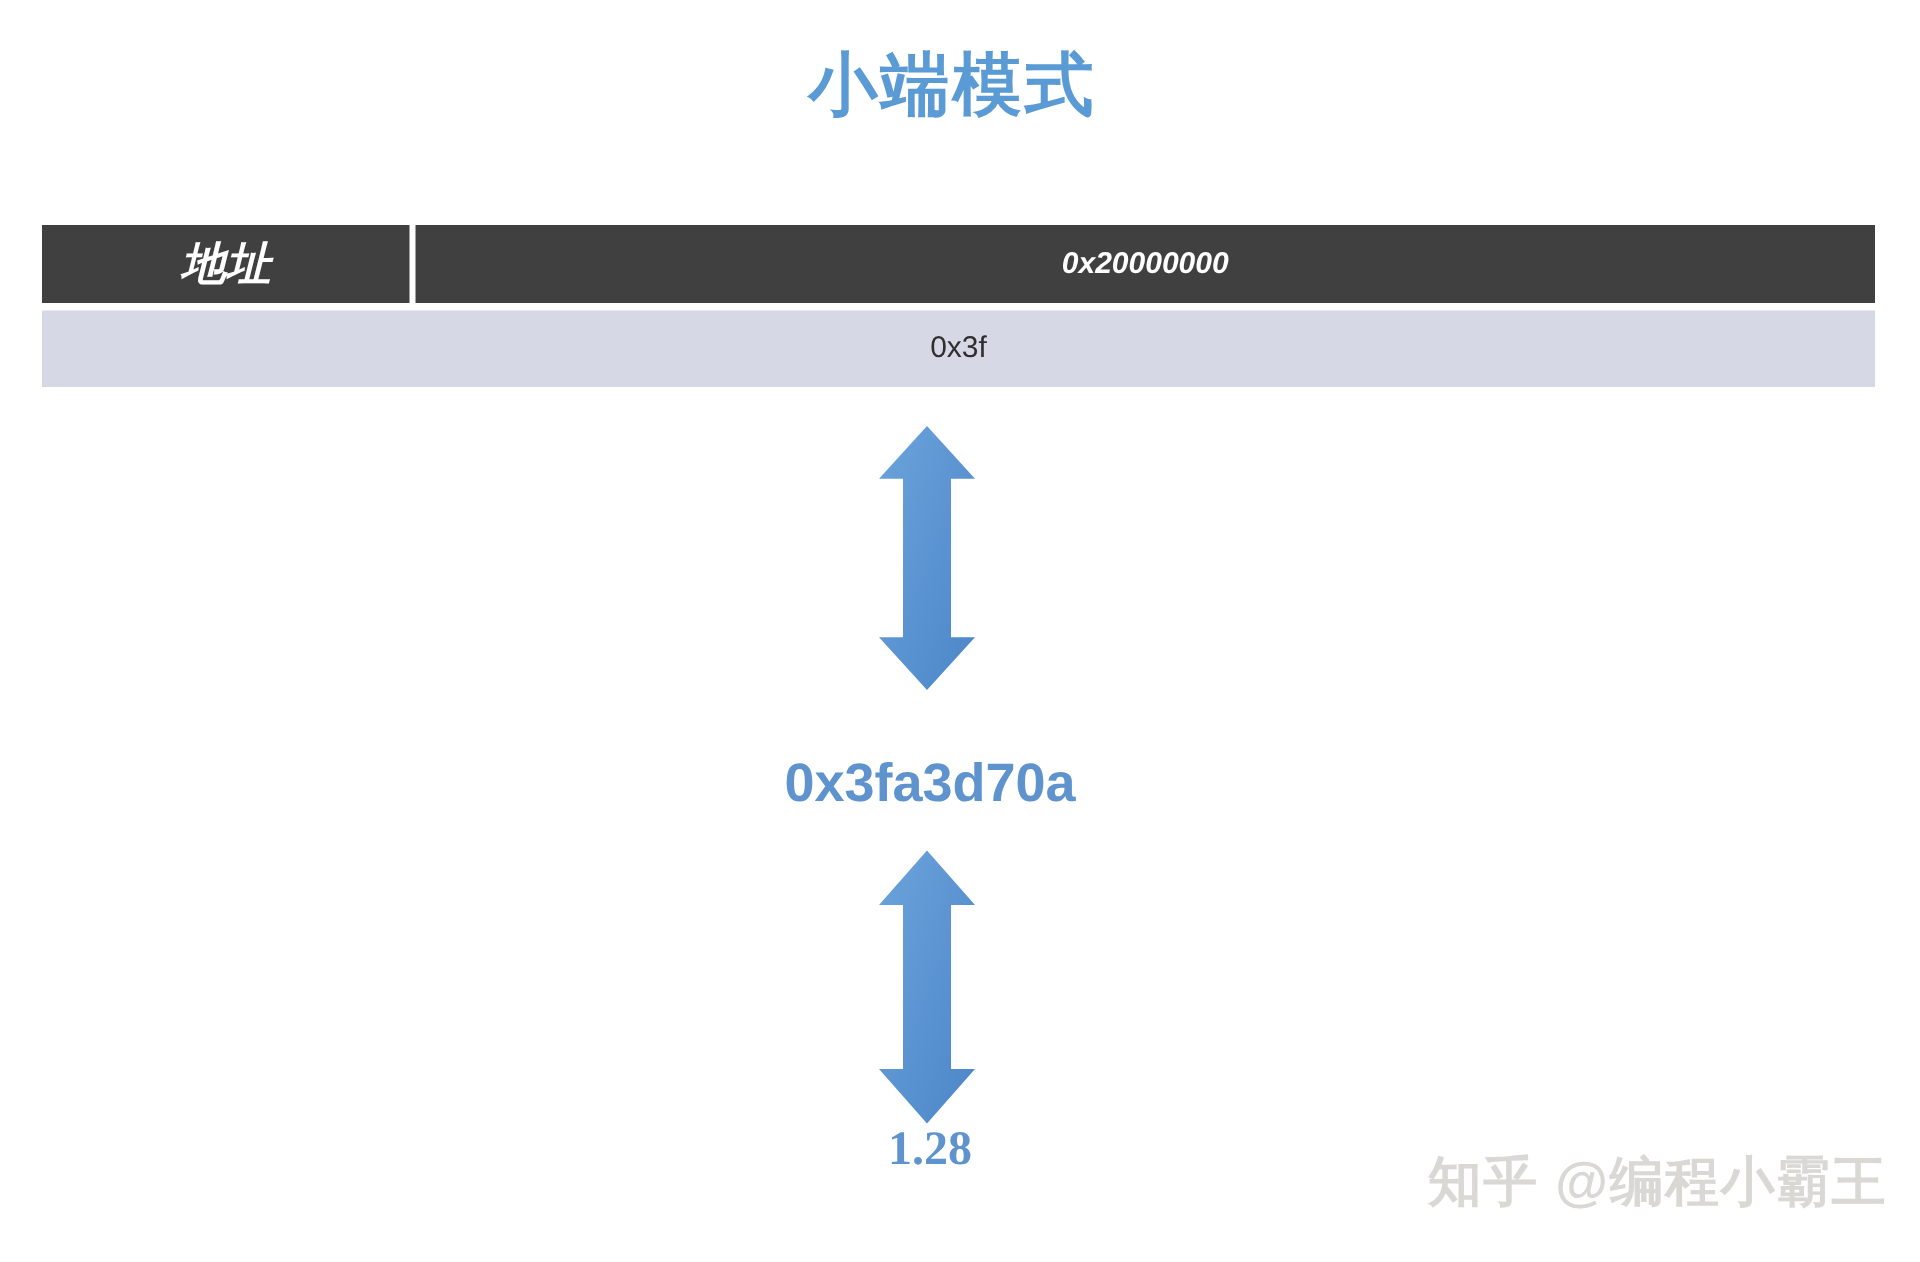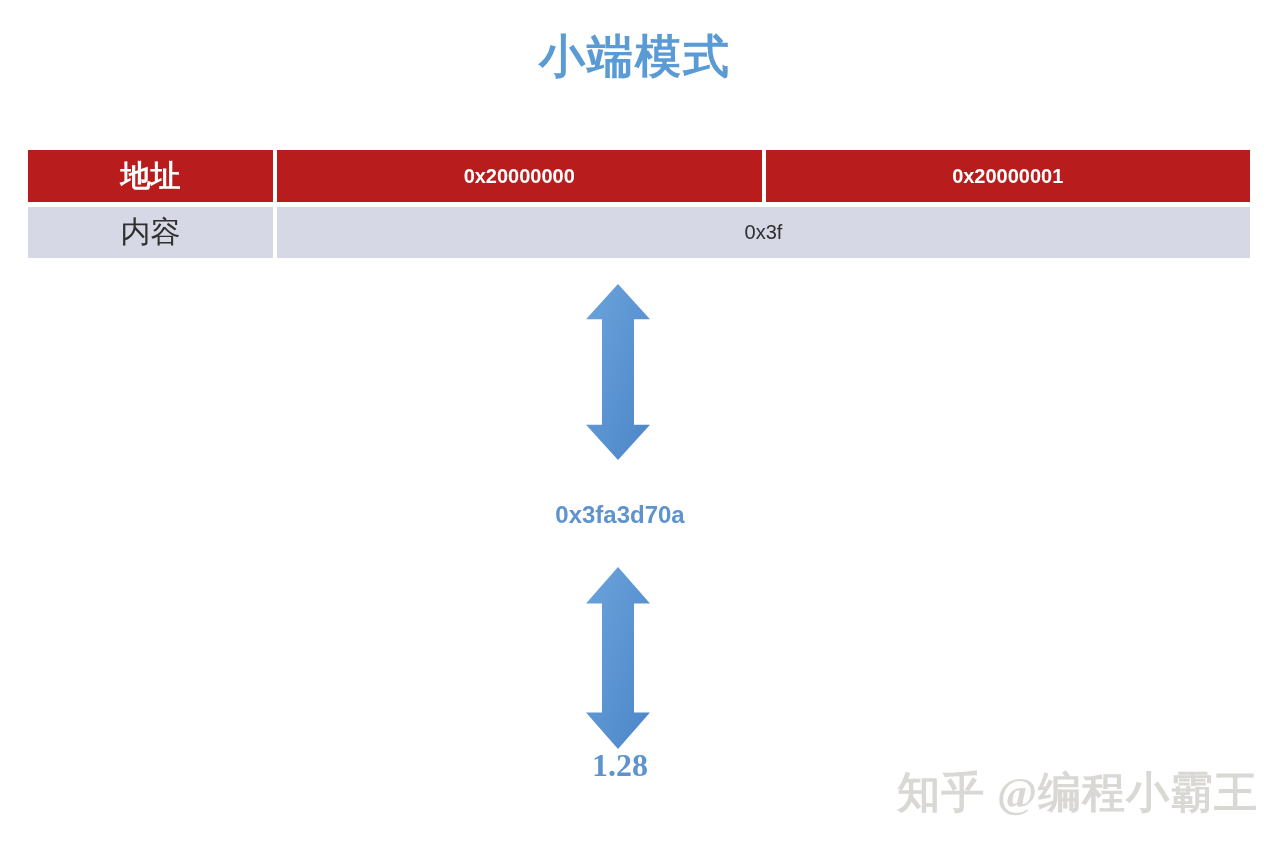--- a/index.html
+++ b/index.html
@@ -30,70 +30,67 @@
     display: flex; flex-direction: column; gap: 5px;
   }
   .mem-row { display: flex; gap: 4px; }
   .cell {
     display: flex; align-items: center; justify-content: center;
     font-size: 20px;
   }
   .cell.first { width: 245px; flex: 0 0 245px; }
   .cell.data  { flex: 1 1 0; }
   .row-header .cell {
-    background: #b91c1c; color: #ffffff;
-    height: 52px; font-weight: bold;
+    background: #404040; color: #ffffff;
+    height: 52px; font-weight: bold; font-style: italic;
   }
   .row-header .cell.first { font-size: 30px; }
   .row-content .cell {
     background: #D6D9E5; color: #2f2f2f;
     height: 51px; font-weight: normal;
   }
   .row-content .cell.first { font-size: 30px; }
 
   
   .arrow { position: absolute; left: 586px; width: 64px; }
   .arrow-1 { top: 284px; height: 176px; }
   .arrow-2 { top: 567px; height: 182px; }
   .arrow svg { width: 100%; height: 100%; display: block; }
 
   
   .value-line {
     position: absolute; left: 420px; width: 400px;
     text-align: center;
     font-weight: bold; color: #5E93CE;
   }
-  .combined-value { top: 501px; font-size: 24px; }
+  .combined-value { top: 501px; font-size: 36px; }
   .decoded-value  { top: 747px; font-size: 32px; font-family: Liberation Serif, serif; }
 
   
   .watermark {
     position: absolute; right: 22px; top: 764px;
-    font-size: 43px; font-weight: bold;
+    font-size: 36px; font-weight: bold;
     color: #D9D8D4;
     letter-spacing: 1px;
     white-space: nowrap;
-    font-family: Liberation Serif, serif;
   }
 </style>
 </head>
 <body>
 
 <div class="canvas">
 
   <div class="page-title">小端模式</div>
 
   <div class="mem-table">
     <div class="mem-row row-header">
       <div class="cell first">地址</div>
       <div class="cell data">0x20000000</div>
-      <div class="cell data">0x20000001</div>
     </div>
     <div class="mem-row row-content">
-      <div class="cell first">内容</div>
       <div class="cell data">0x3f</div>
     </div>
   </div>
 
   <div class="arrow arrow-1">
     <svg viewBox="0 0 64 180" preserveAspectRatio="none" aria-hidden="true">
       <defs>
         <linearGradient id="arrowGrad" x1="0" y1="0" x2="1" y2="1">
           <stop offset="0" stop-color="#6BA3DB"></stop>
           <stop offset="1" stop-color="#4C86C8"></stop>

